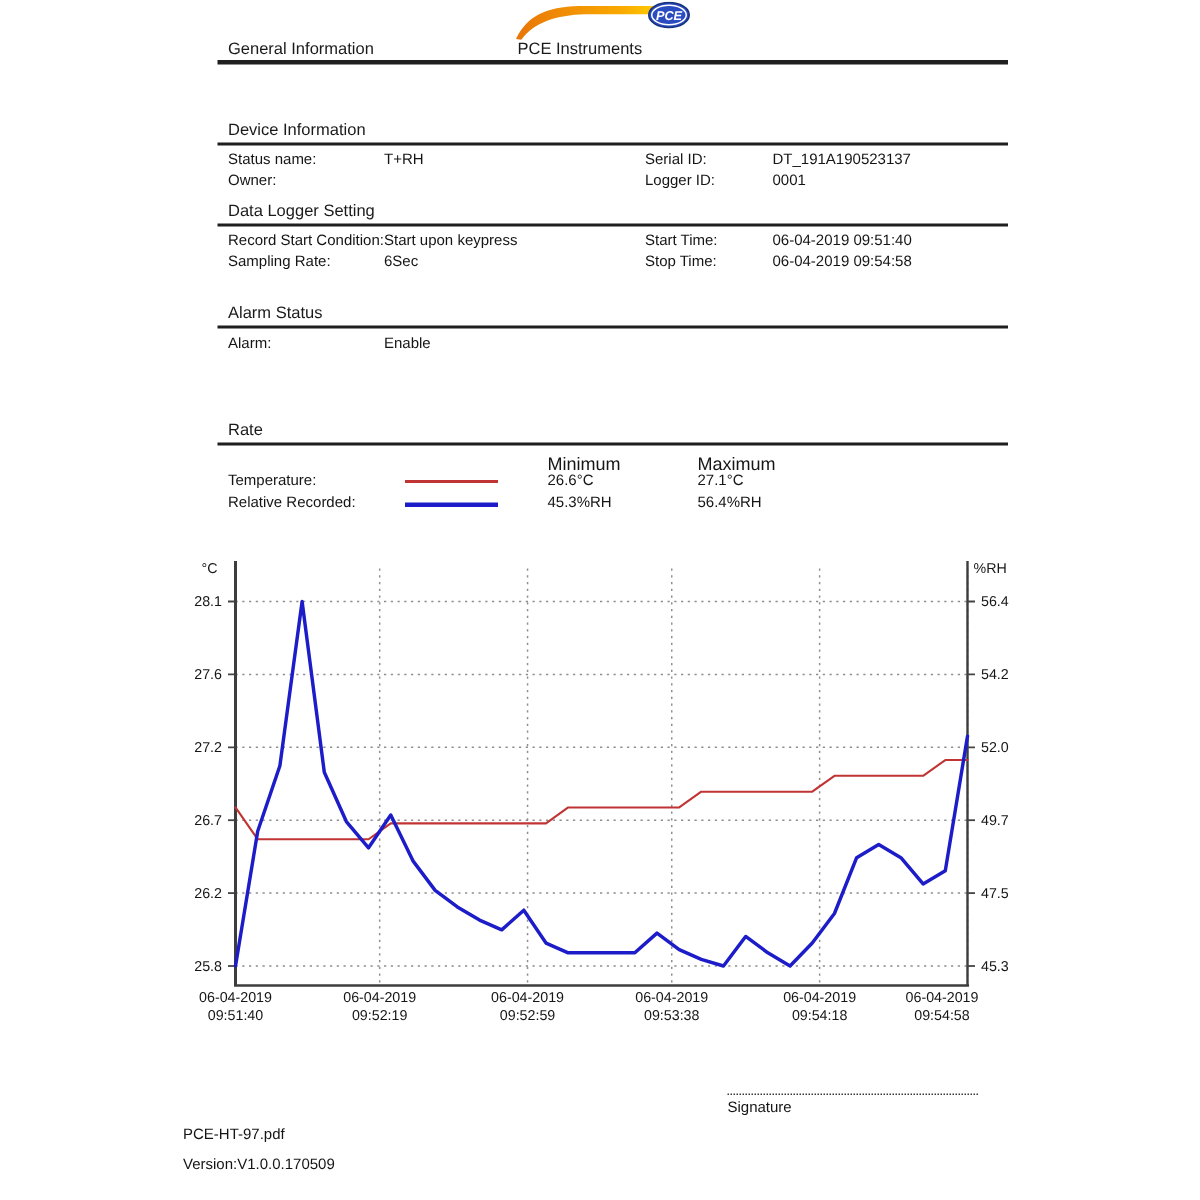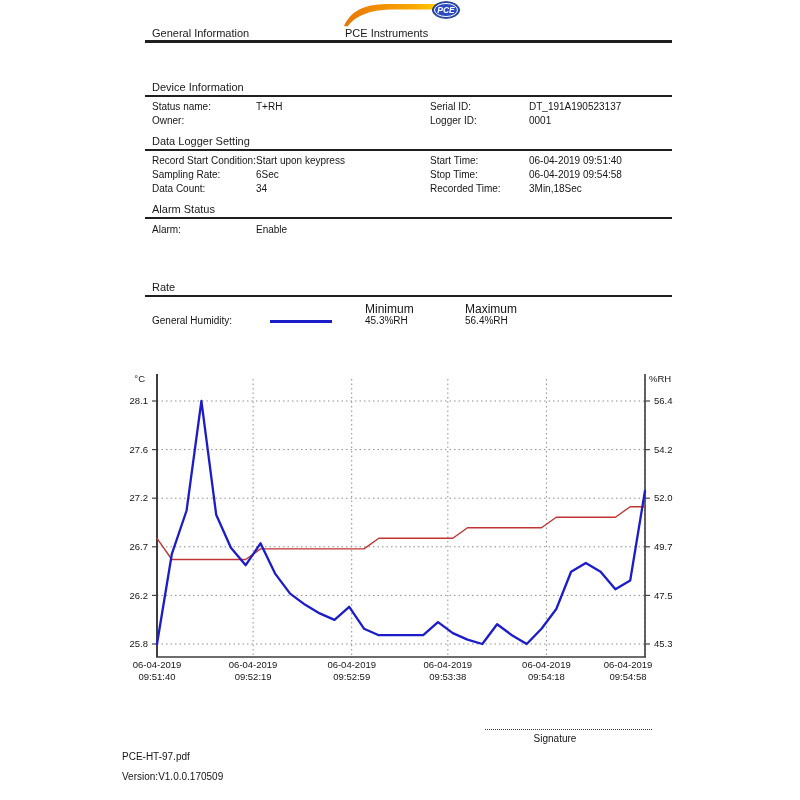--- a/index.html
+++ b/index.html
@@ -6,32 +6,32 @@
   body{width:800px;height:800px;background:#ffffff;position:relative;
        font-family:"Liberation Sans",sans-serif;color:#151515;overflow:hidden}
   .abs{position:absolute}
   .rule{position:absolute;left:145px;width:527px;background:#1f1f1f}
   .h-title{position:absolute;font-size:11px;color:#1a1a1a}
   .sec{position:absolute;left:145px;width:527px}
   .irow{position:relative;height:14px;font-size:10px}
   .irow .l1{position:absolute;left:7px}
   .irow .v1{position:absolute;left:111px}
   .irow .l2{position:absolute;left:285px}
-  .irow .v2{position:absolute;left:384px}
+  .irow .v2{position:absolute;left:370px}
   .legend-head{position:relative;height:13px;font-size:12px}
   .legend-head .minh{position:absolute;left:220px}
   .legend-head .maxh{position:absolute;left:320px}
   .lrow{position:relative;height:15px;font-size:10px}
   .lrow .lab{position:absolute;left:7px}
   .lrow .line{position:absolute;left:125px;top:5px;width:62px}
   .lrow .minv{position:absolute;left:220px}
   .lrow .maxv{position:absolute;left:320px}
   #chart{position:absolute;left:100px;top:365px;width:600px;height:330px}
   .sig-line{position:absolute;left:485px;top:729px;width:167px;border-top:1.5px dotted #3a3a3a}
-  .sig-label{position:absolute;left:485px;top:733px;width:140px;text-align:center;font-size:10px}
+  .sig-label{position:absolute;left:485px;top:733px;width:140px;text-align:left;font-size:10px}
   .foot{position:absolute;left:122px;font-size:10px}
 </style>
 </head>
 <body>
 
 <div class="h-title" style="left:152px;top:27px">General Information</div>
 
 <svg class="abs" style="left:338px;top:1px" width="130" height="26" viewBox="0 0 130 26">
   <defs>
     <linearGradient id="swoosh" x1="0" y1="0" x2="1" y2="0">
@@ -77,26 +77,20 @@
     <span class="v1">Start upon keypress</span>
     <span class="l2">Start Time:</span>
     <span class="v2">06-04-2019 09:51:40</span>
   </div>
   <div class="irow">
     <span class="l1">Sampling Rate:</span>
     <span class="v1">6Sec</span>
     <span class="l2">Stop Time:</span>
     <span class="v2">06-04-2019 09:54:58</span>
   </div>
-  <div class="irow">
-    <span class="l1">Data Count:</span>
-    <span class="v1">34</span>
-    <span class="l2">Recorded Time:</span>
-    <span class="v2">3Min,18Sec</span>
-  </div>
 </div>
 
 <div class="h-title" style="left:152px;top:203px">Alarm Status</div>
 <div class="rule" style="top:217px;height:2px"></div>
 
 <div class="sec" style="top:224px">
   <div class="irow">
     <span class="l1">Alarm:</span>
     <span class="v1">Enable</span>
   </div>
@@ -104,21 +98,27 @@
 
 <div class="h-title" style="left:152px;top:281px">Rate</div>
 <div class="rule" style="top:295px;height:2px"></div>
 
 <div class="sec" style="top:302px">
   <div class="legend-head">
     <span class="minh">Minimum</span>
     <span class="maxh">Maximum</span>
   </div>
   <div class="lrow">
-    <span class="lab">General Humidity:</span>
+    <span class="lab">Temperature:</span>
+    <span class="line" style="height: 2px; background: rgb(193, 52, 52);"></span>
+    <span class="minv">26.6°C</span>
+    <span class="maxv">27.1°C</span>
+  </div>
+  <div class="lrow">
+    <span class="lab">Relative Recorded:</span>
     <span class="line" style="height: 3px; background: rgb(28, 28, 200);"></span>
     <span class="minv">45.3%RH</span>
     <span class="maxv">56.4%RH</span>
   </div>
 </div>
 
 <div id="chart"><svg viewBox="0 0 600 330" width="600" height="330">
       <line x1="57" y1="279" x2="545" y2="279" stroke="#8f8f8f" stroke-width="1" stroke-dasharray="1.5 3"></line>
       <line x1="52" y1="279" x2="57" y2="279" stroke="#444" stroke-width="1.2"></line>
       <line x1="545" y1="279" x2="550" y2="279" stroke="#444" stroke-width="1.2"></line>

